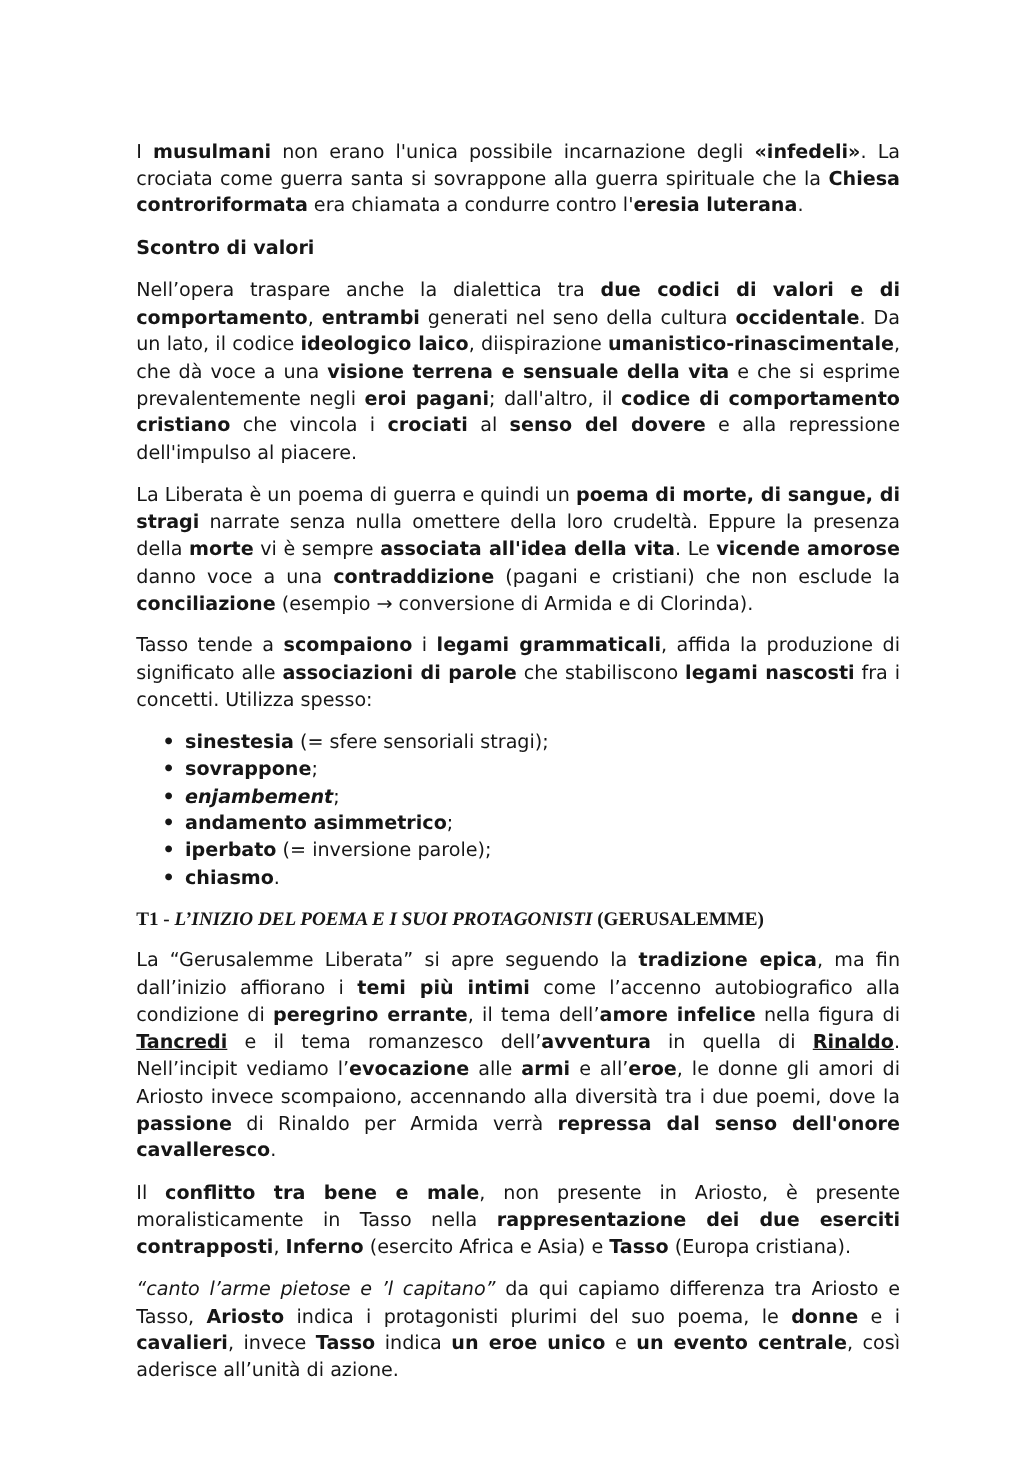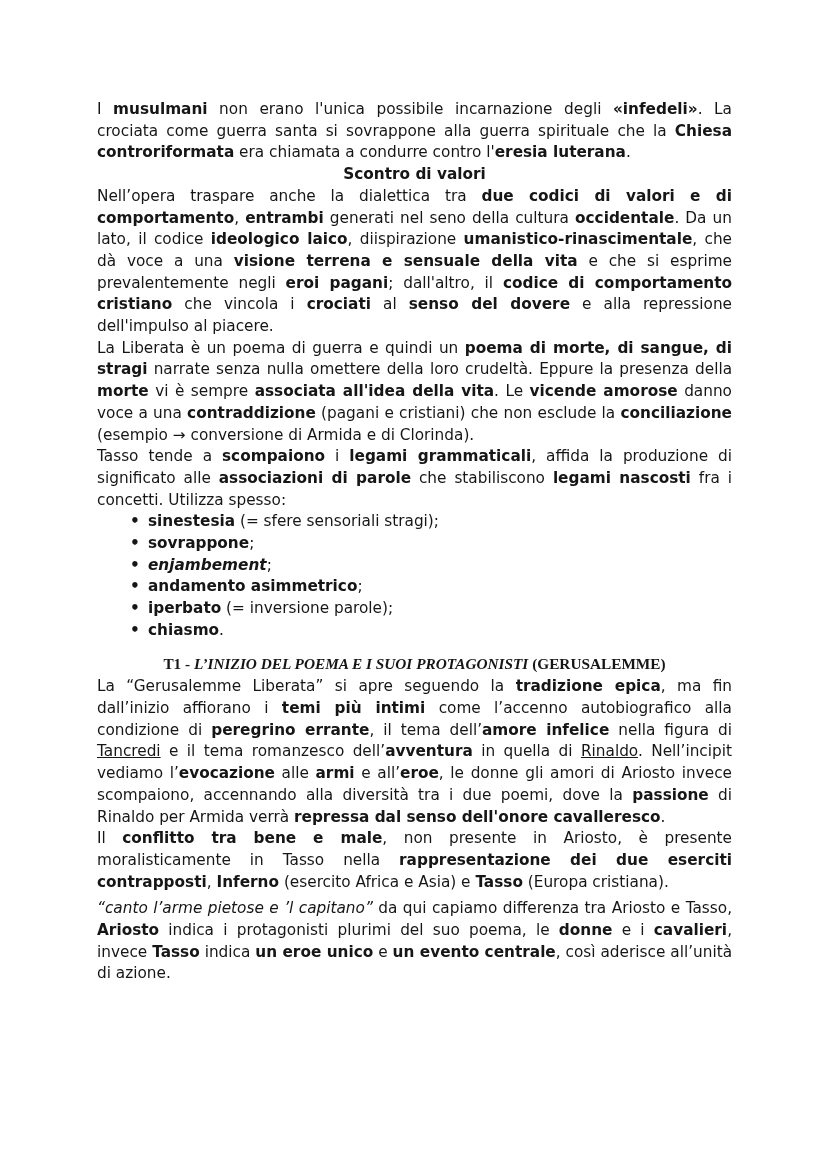--- a/index.html
+++ b/index.html
@@ -18,24 +18,24 @@
   .content {
     position: absolute;
     left: 97px;
     top: 99px;
     width: 635px;
     color: #161616;
     font-size: 15.3px;
     line-height: 21.7px;
     text-align: justify;
   }
-  .content p { margin: 0; }
+  .content p { margin: 12px; }
   .para { text-align: justify; }
   .heading {
-    text-align: center;
+    text-align: left;
     font-weight: bold;
   }
   .heading.t1 {
     margin-top: 11px;
     margin-bottom: 2px;
     font-family: Liberation Serif, serif;
   }
   .para.gap-sm { margin-top: 5px; }
   ul.list {
     margin: 0;
@@ -48,21 +48,21 @@
     padding-left: 51px;
   }
   ul.list li .bullet {
     position: absolute;
     left: 33px;
     top: 0;
     font-weight: bold;
   }
   .b { font-weight: bold; }
   .i { font-style: italic; }
-  .u { text-decoration: underline; }
+  .u { text-decoration: underline; font-weight: bold; }
 </style>
 </head>
 <body>
 
 <div class="page">
   <div class="content" id="doc">
       <p class="para"><span>I </span><span class="b">musulmani</span><span> non erano l'unica possibile incarnazione degli </span><span class="b">«infedeli»</span><span>. La crociata come guerra santa si sovrappone alla guerra spirituale che la </span><span class="b">Chiesa controriformata</span><span> era chiamata a condurre contro l'</span><span class="b">eresia luterana</span><span>.</span></p>
       <p class="heading"><span class="b">Scontro di valori</span></p>
       <p class="para"><span>Nell’opera traspare anche la dialettica tra </span><span class="b">due codici di valori e di comportamento</span><span>, </span><span class="b">entrambi</span><span> generati nel seno della cultura </span><span class="b">occidentale</span><span>. Da un lato, il codice </span><span class="b">ideologico laico</span><span>, diispirazione </span><span class="b">umanistico-rinascimentale</span><span>, che dà voce a una </span><span class="b">visione terrena e sensuale della vita</span><span> e che si esprime prevalentemente negli </span><span class="b">eroi pagani</span><span>; dall'altro, il </span><span class="b">codice di comportamento cristiano</span><span> che vincola i </span><span class="b">crociati</span><span> al </span><span class="b">senso del dovere</span><span> e alla repressione dell'impulso al piacere.</span></p>
       <p class="para"><span>La Liberata è un poema di guerra e quindi un </span><span class="b">poema di morte, di sangue, di stragi</span><span> narrate senza nulla omettere della loro crudeltà. Eppure la presenza della </span><span class="b">morte</span><span> vi è sempre </span><span class="b">associata all'idea della vita</span><span>. Le </span><span class="b">vicende amorose</span><span> danno voce a una </span><span class="b">contraddizione</span><span> (pagani e cristiani) che non esclude la </span><span class="b">conciliazione</span><span> (esempio → conversione di Armida e di Clorinda).</span></p>

